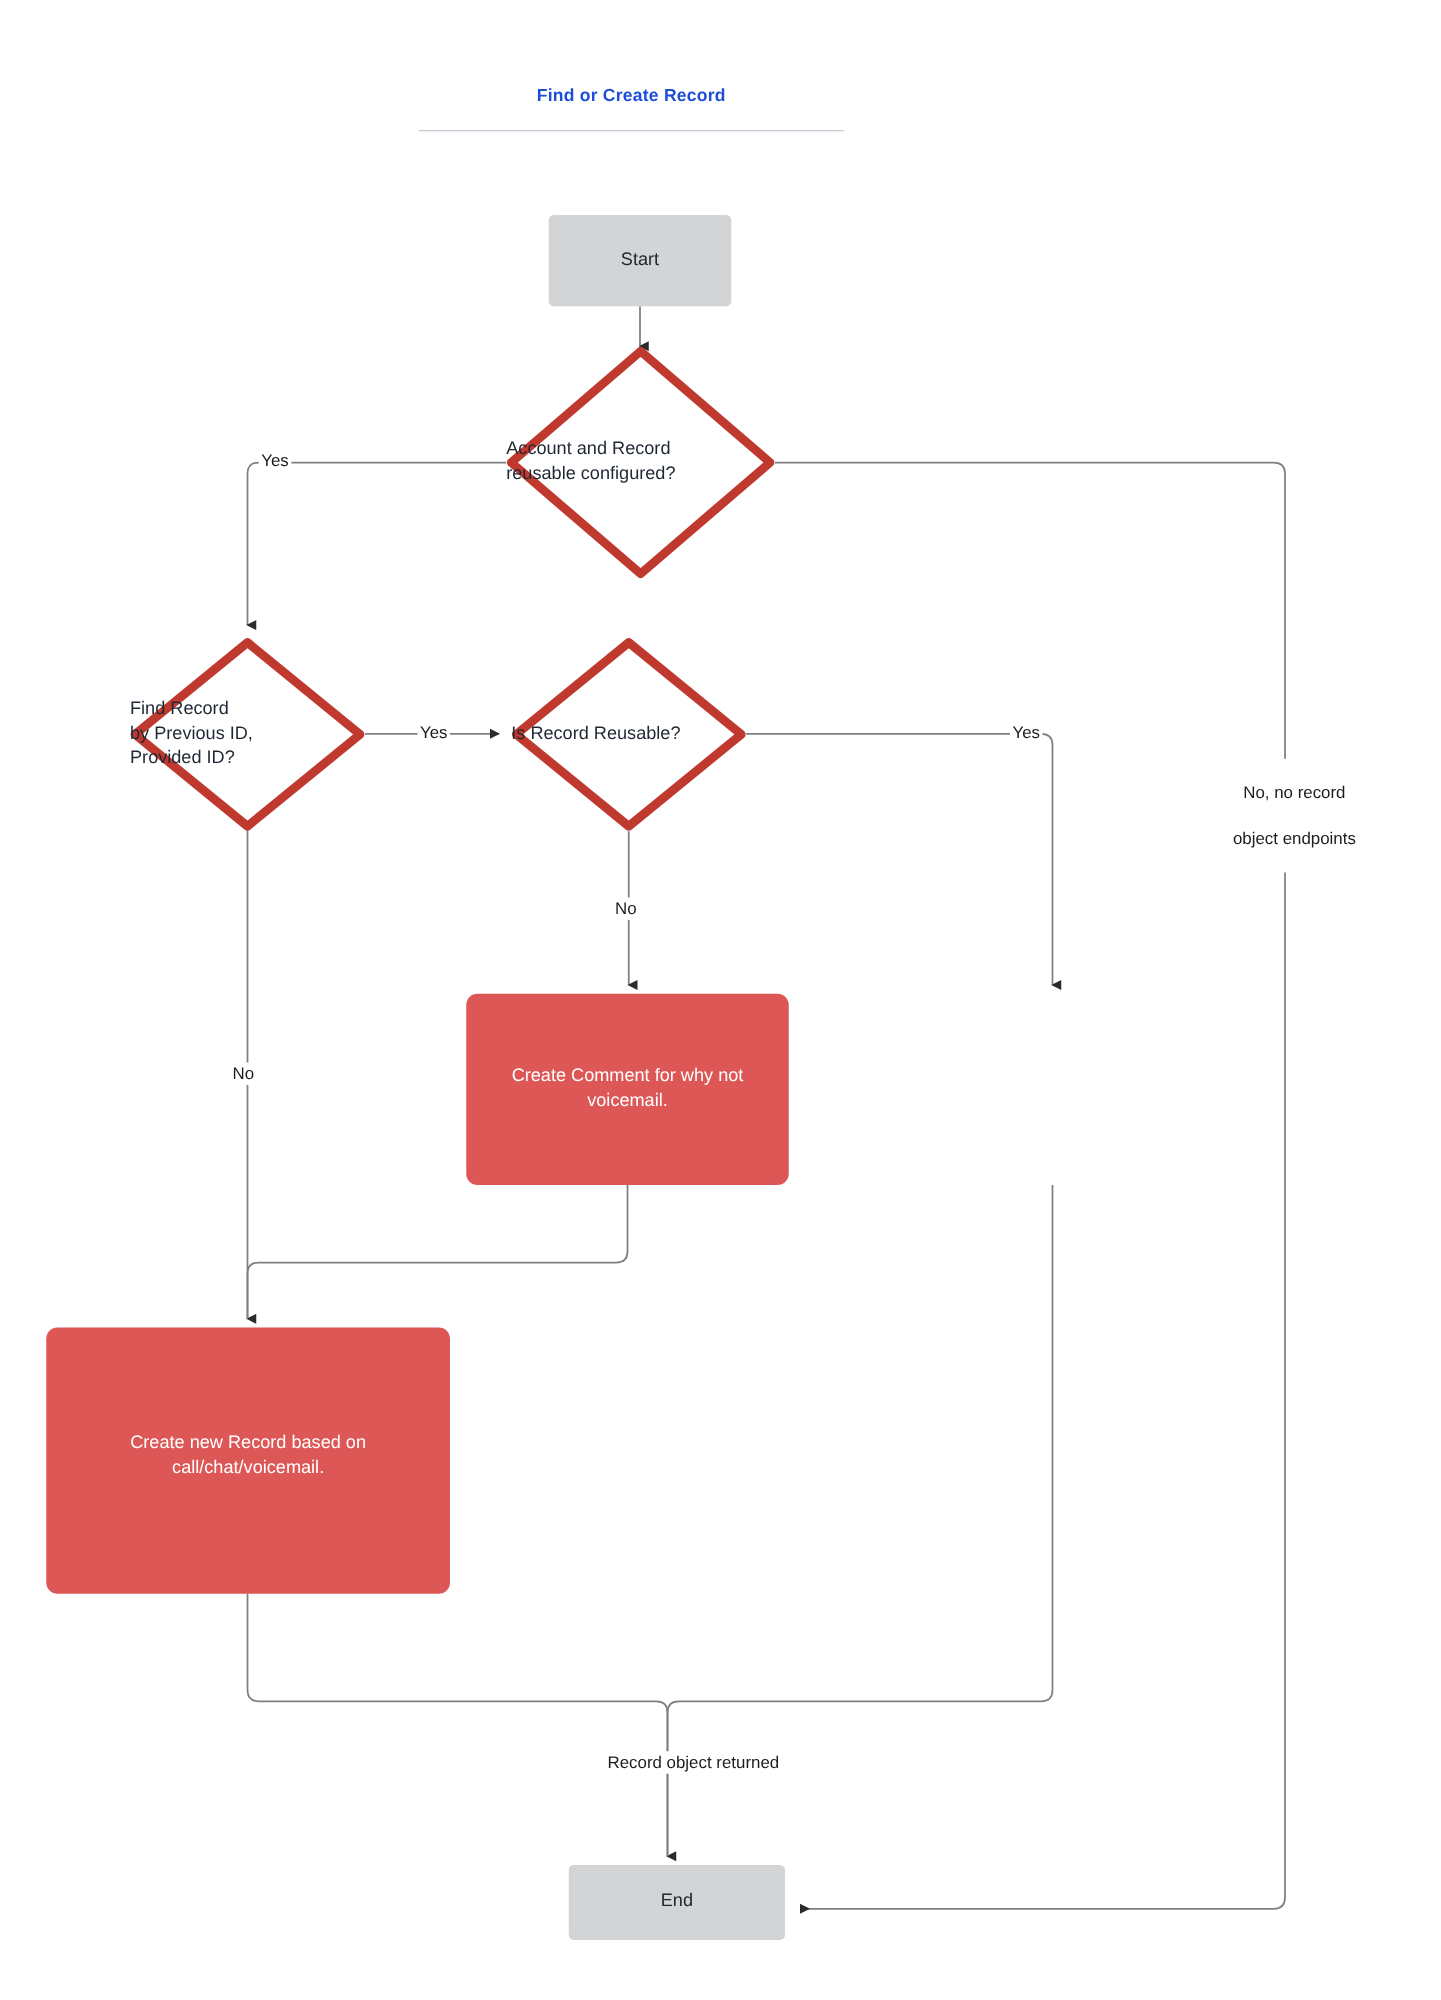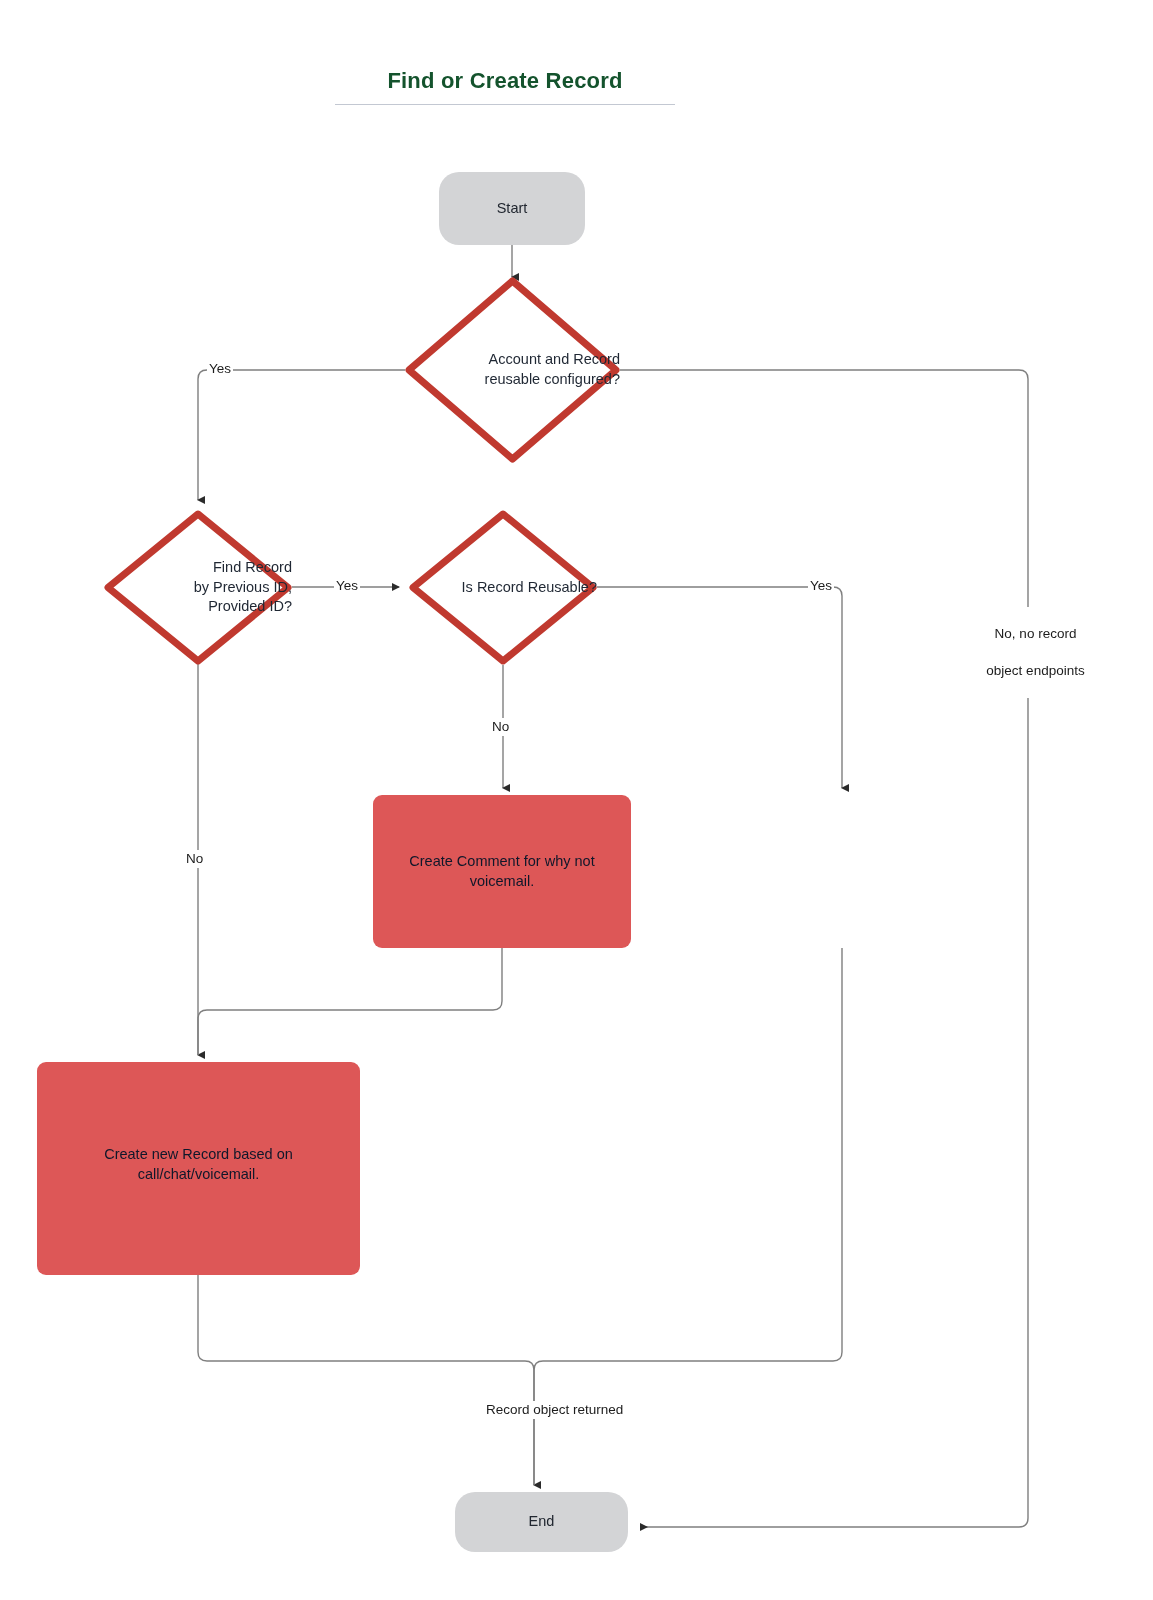--- a/index.html
+++ b/index.html
@@ -28,23 +28,23 @@
     pointer-events: none;
   }
 
   
   .diagram-title {
     position: absolute;
     left: 335px;
     top: 68px;
     width: 340px;
     text-align: center;
-    font-size: 22px;
+    font-size: 14px;
     font-weight: bold;
-    color: #14532d;
+    color: #1d4ed8;
     letter-spacing: 0.2px;
   }
   .title-rule {
     position: absolute;
     left: 335px;
     top: 104px;
     width: 340px;
     height: 1px;
     background: #c3c8d2;
   }
@@ -58,29 +58,29 @@
     justify-content: center;
     text-align: center;
     font-size: 14.5px;
     line-height: 1.35;
     color: #1f2733;
   }
 
   
   .terminator {
     background: #d3d4d6;
-    border-radius: 20px;
+    border-radius: 4px;
     color: #212730;
   }
 
   
   .process {
     background: #dd5757;
     border-radius: 9px;
-    color: #0f172a;
+    color: #ffffff;
     padding: 0 30px;
   }
   .process .ptext {
     display: block;
     width: 100%;
   }
 
   
   .decision {
     background: transparent;
@@ -89,21 +89,21 @@
     position: absolute;
     left: 0;
     top: 0;
     width: 100%;
     height: 100%;
   }
   .decision .dtext {
     position: relative;
     z-index: 2;
     width: 135%;
-    text-align: right;
+    text-align: left;
     font-size: 14.5px;
     line-height: 1.35;
     color: #1f2733;
     background: transparent;
   }
 
   
   .edge-label {
     position: absolute;
     font-size: 13.5px;

